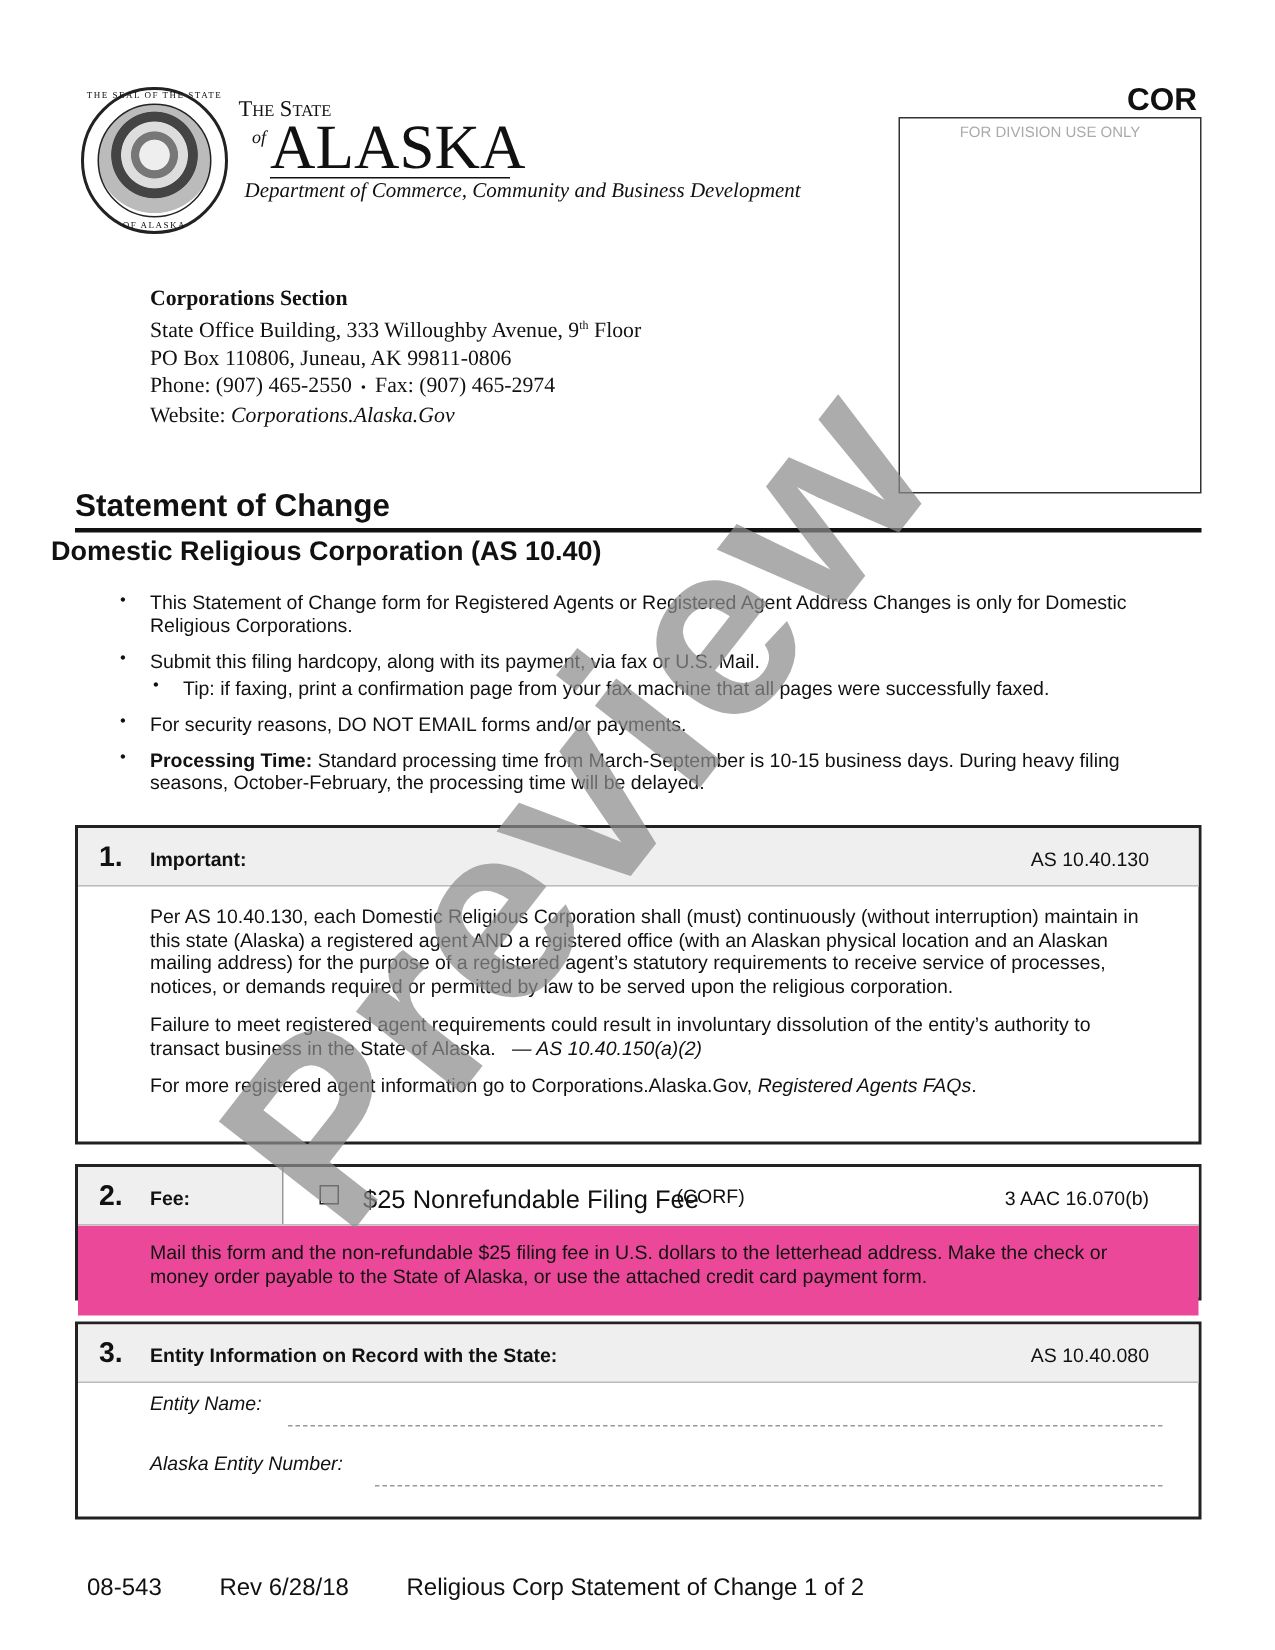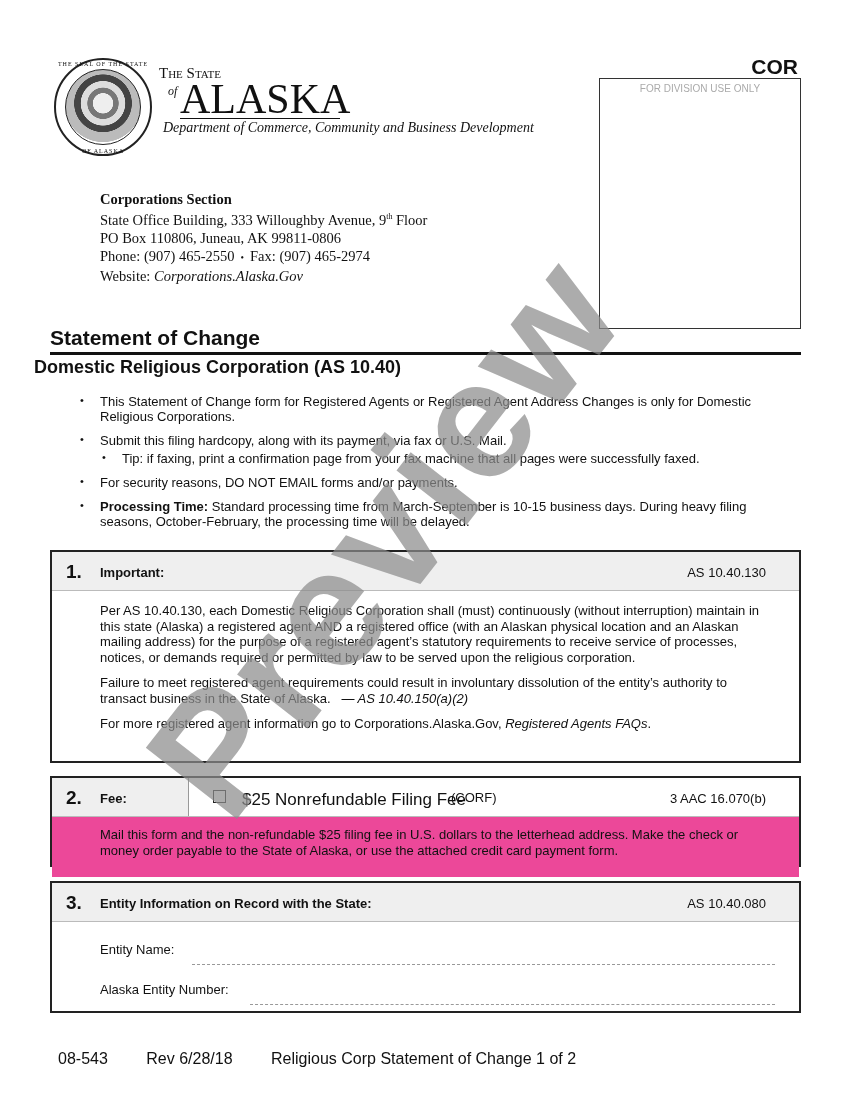--- a/index.html
+++ b/index.html
@@ -133,21 +133,21 @@
     <p>Mail this form and the non-refundable $25 filing fee in U.S. dollars to the letterhead address. Make the check or money order payable to the State of Alaska, or use the attached credit card payment form.</p>
   </div>
 </div>
 
 <div class="abs section" style="top:881px; height:132px;">
   <div class="sec-head">
     <span class="sec-num">3.</span>
     <span class="sec-label">Entity Information on Record with the State:</span>
     <span class="sec-ref">AS 10.40.080</span>
   </div>
-  <div class="sec-body" style="padding-top:14px; padding-right:24px;">
+  <div class="sec-body" style="padding-top:0; padding-right:24px;font-style:italic;">
     <div class="field-row">
       <span class="field-label">Entity Name:</span>
       <span class="field-line" style="left:92px;"></span>
     </div>
     <div class="field-row">
       <span class="field-label">Alaska Entity Number:</span>
       <span class="field-line" style="left:150px;"></span>
     </div>
   </div>
 </div>

